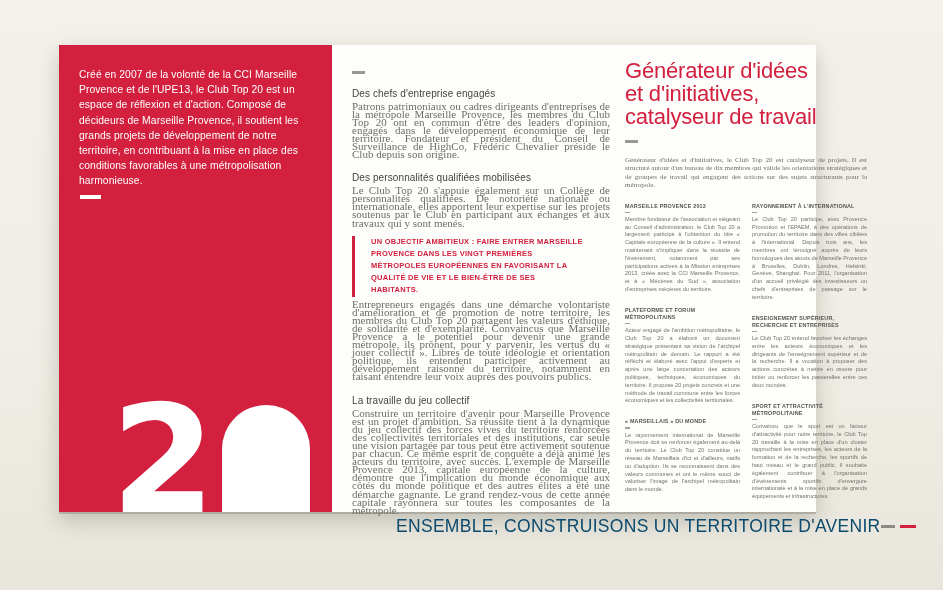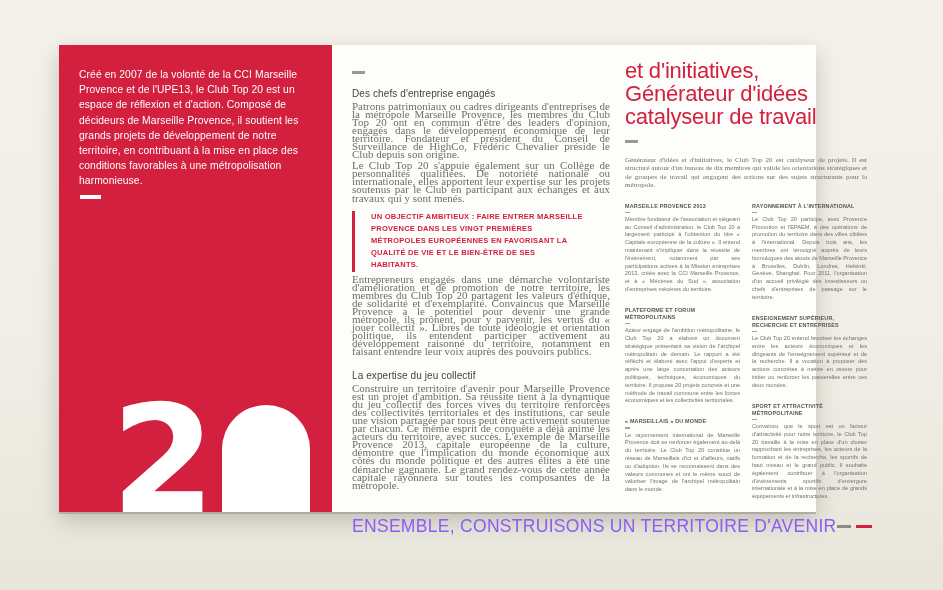--- a/index.html
+++ b/index.html
@@ -67,21 +67,21 @@
   }
   .block-dash{width:5px;height:1.4px;background:#a3a199;margin:2px 0 3px 0;}
   .block-body{
     font-size:5.6px;line-height:7.8px;color:#74736c;text-align:justify;
   }
   
   .footer{
     position:absolute;left:293px;top:471px;width:515px;
     display:flex;align-items:center;
   }
-  .slogan{color:#8b5cf6;font-size:17.5px;letter-spacing:.3px;white-space:nowrap;}
+  .slogan{color:#0c4a6e;font-size:17.5px;letter-spacing:.3px;white-space:nowrap;margin-left:44px;}
   .footer-dashes{margin-left:auto;display:flex;align-items:center;gap:5px;}
   .dash-gray{width:14px;height:3px;background:#8b8a84;}
   .dash-red{width:16px;height:3px;background:#d2203e;}
 </style>
 </head>
 <body>
 
 <div class="page">
 
   <div class="red-panel">
@@ -90,34 +90,35 @@
     <div class="big-two">2</div>
     <div class="big-zero"></div>
   </div>
 
   <div class="col-mid">
     <div class="heading-dash"></div>
 
     <div class="sec-heading">Des chefs d'entreprise engagés</div>
     <div class="sec-body">Patrons patrimoniaux ou cadres dirigeants d'entreprises de la métropole Marseille Provence, les membres du Club Top 20 ont en commun d'être des leaders d'opinion, engagés dans le développement économique de leur territoire. Fondateur et président du Conseil de Surveillance de HighCo, Frédéric Chevalier préside le Club depuis son origine.</div>
 
+    <div class="sec-heading">Des personnalités qualifiées mobilisées</div>
     <div class="sec-body">Le Club Top 20 s'appuie également sur un Collège de personnalités qualifiées. De notoriété nationale ou internationale, elles apportent leur expertise sur les projets soutenus par le Club en participant aux échanges et aux travaux qui y sont menés.</div>
 
     <div class="callout">UN OBJECTIF AMBITIEUX : FAIRE ENTRER MARSEILLE PROVENCE DANS LES VINGT PREMIÈRES MÉTROPOLES EUROPÉENNES EN FAVORISANT LA QUALITÉ DE VIE ET LE BIEN-ÊTRE DE SES HABITANTS.</div>
 
     <div class="sec-body">Entrepreneurs engagés dans une démarche volontariste d'amélioration et de promotion de notre territoire, les membres du Club Top 20 partagent les valeurs d'éthique, de solidarité et d'exemplarité. Convaincus que Marseille Provence a le potentiel pour devenir une grande métropole, ils prônent, pour y parvenir, les vertus du « jouer collectif ». Libres de toute idéologie et orientation politique, ils entendent participer activement au développement raisonné du territoire, notamment en faisant entendre leur voix auprès des pouvoirs publics.</div>
 
-    <div class="sec-heading">La expertise du jeu collectif</div>
+    <div class="sec-heading">La travaille du jeu collectif</div>
     <div class="sec-body">Construire un territoire d'avenir pour Marseille Provence est un projet d'ambition. Sa réussite tient à la dynamique du jeu collectif des forces vives du territoire renforcées des collectivités territoriales et des institutions, car seule une vision partagée par tous peut être activement soutenue par chacun. Ce même esprit de conquête a déjà animé les acteurs du territoire, avec succès. L'exemple de Marseille Provence 2013, capitale européenne de la culture, démontre que l'implication du monde économique aux côtés du monde politique et des autres élites a été une démarche gagnante. Le grand rendez-vous de cette année capitale rayonnera sur toutes les composantes de la métropole.</div>
   </div>
 
   <div class="col-right">
     <div class="title">
+      <div>Générateur d'idées</div>
       <div>et d'initiatives,</div>
-      <div>Générateur d'idées</div>
       <div>catalyseur de travail</div>
     </div>
     <div class="heading-dash"></div>
 
     <div class="right-intro">Générateur d'idées et d'initiatives, le Club Top 20 est catalyseur de projets. Il est structuré autour d'un bureau de dix membres qui valide les orientations stratégiques et de groupes de travail qui engagent des actions sur des sujets structurants pour la métropole.</div>
 
     <div class="subcols">
       <div class="subcol">
         <div class="block">
           <div class="block-heading">MARSEILLE PROVENCE 2013</div>

